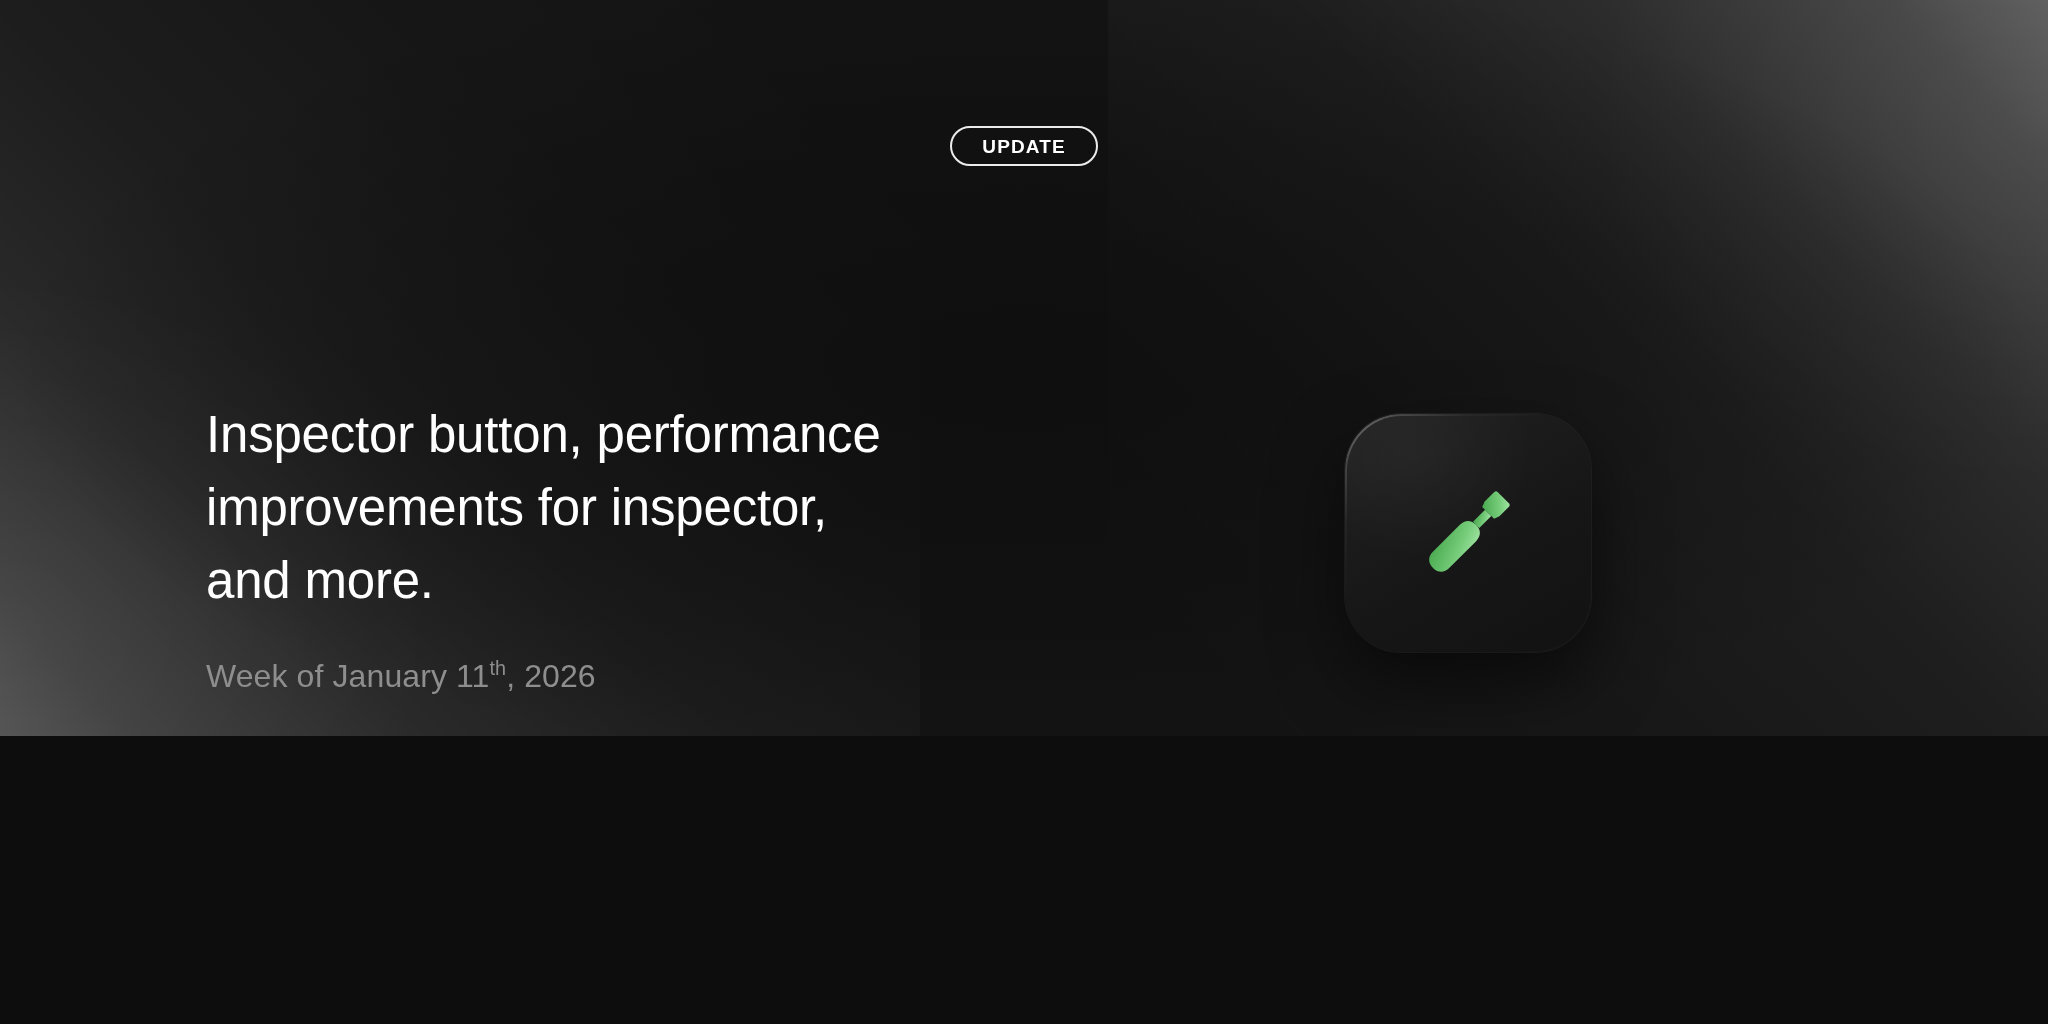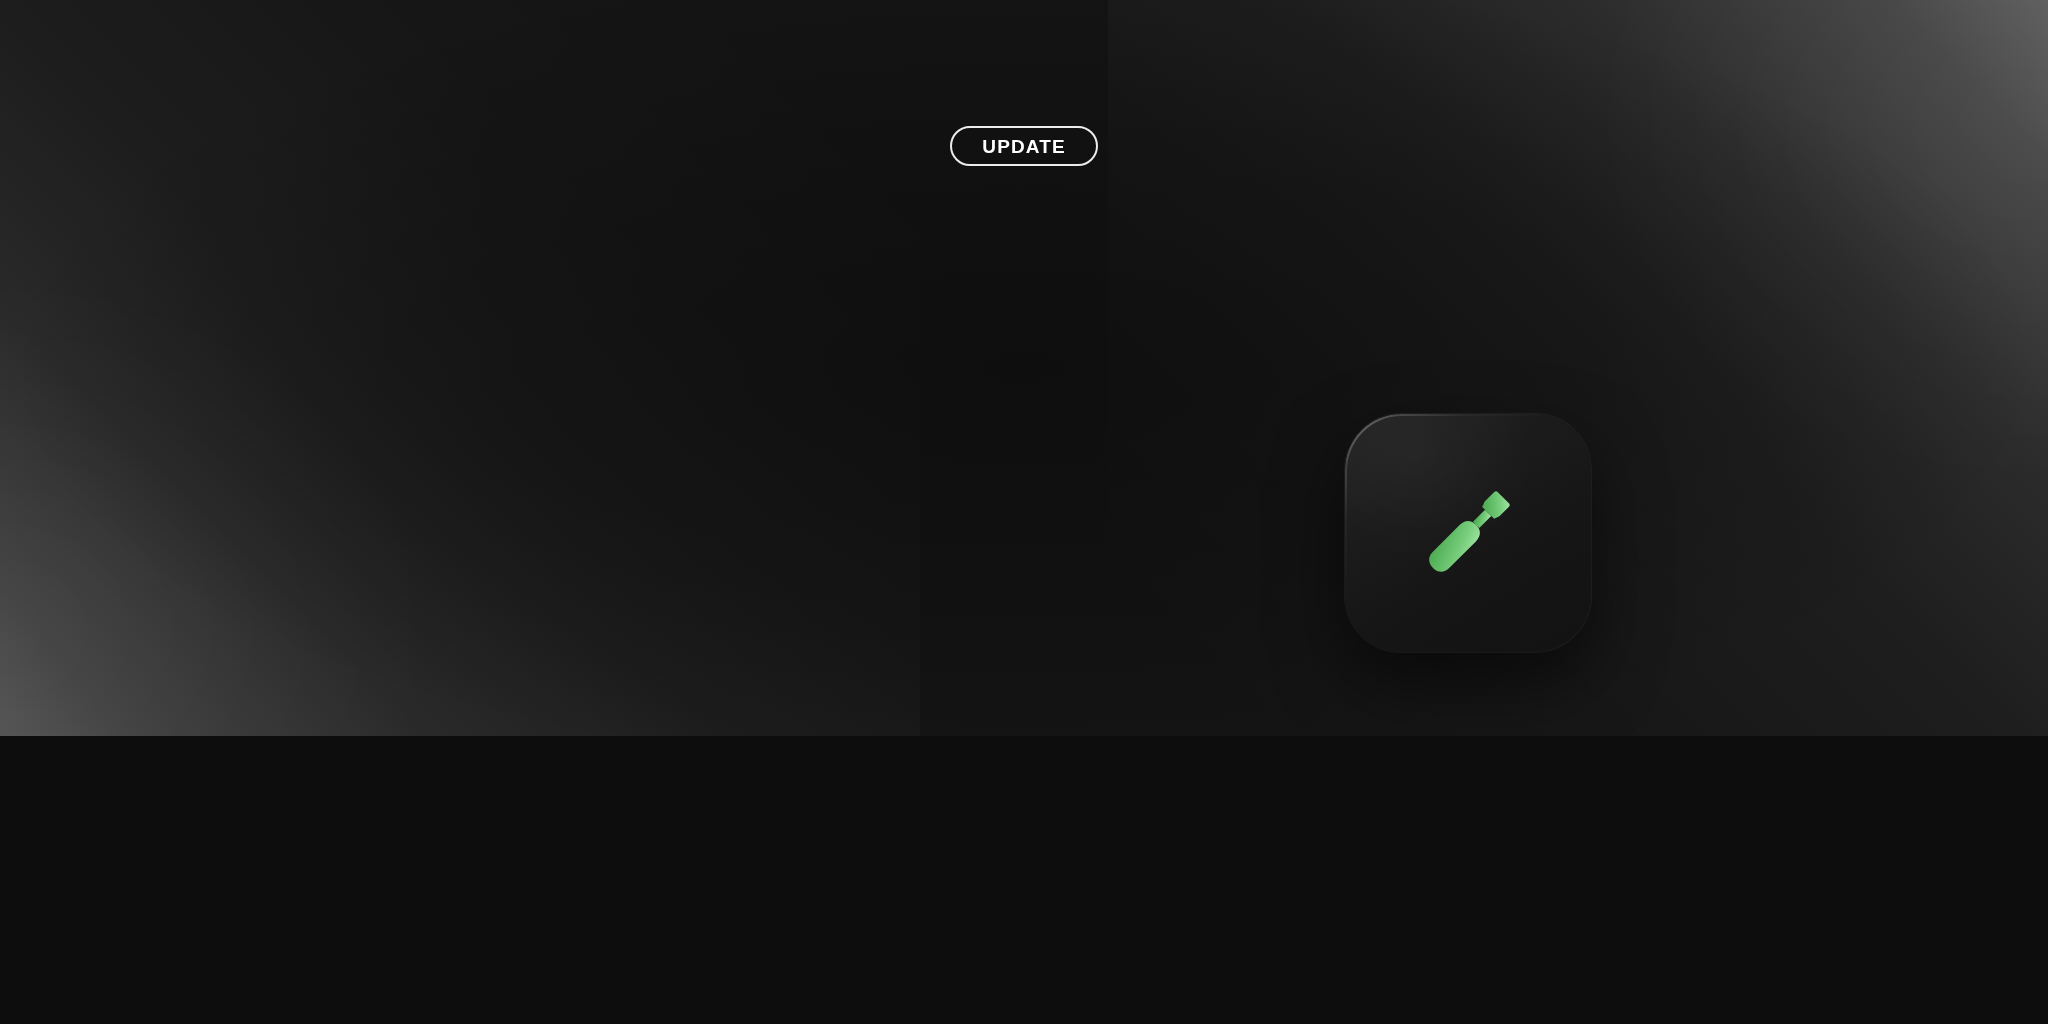--- a/index.html
+++ b/index.html
@@ -258,20 +258,28 @@
     <div class="streak-bl-glow"></div>
   </div>
   <div class="vignette"></div>
 
   <div class="content">
 
     <div class="badge-wrap">
       <span class="badge">UPDATE</span>
     </div>
 
+    <div class="copy">
+      <h1 class="headline">Inspector button, performance
+improvements for inspector,
+and more.</h1>
+      <p class="date">
+        <span>Week of January 11</span><sup>th</sup><span>, 2026</span>
+      </p>
+    </div>
 
     <div class="tile-wrap">
       <div class="tile">
         <svg width="140" height="140" viewBox="0 0 140 140" aria-hidden="true">
           <defs>
             <linearGradient id="sdGrad" x1="1" y1="0" x2="0.1" y2="1">
               <stop offset="0%" stop-color="#a4e6a6"></stop>
               <stop offset="38%" stop-color="#77cd7b"></stop>
               <stop offset="100%" stop-color="#4bab51"></stop>
             </linearGradient>

